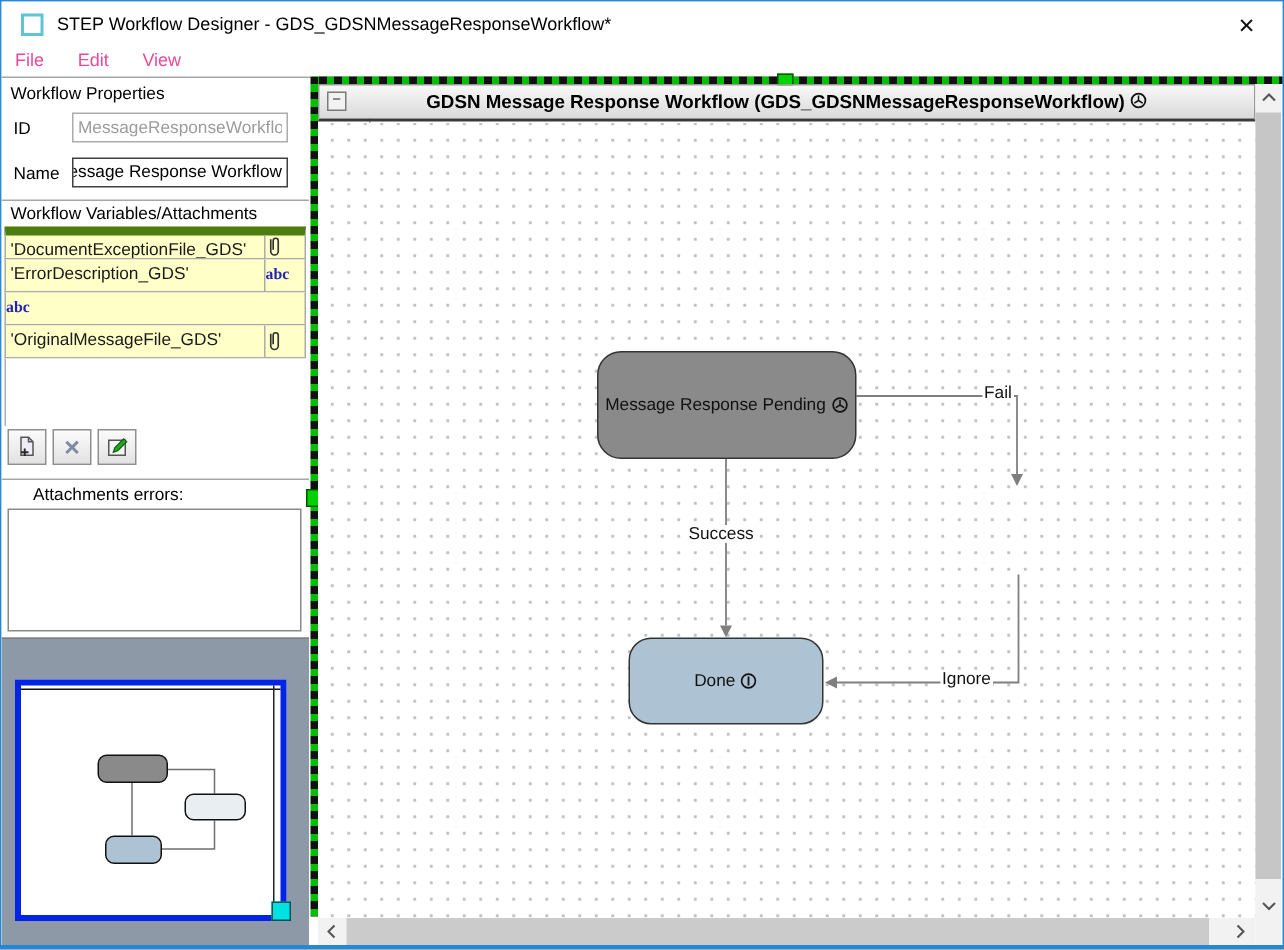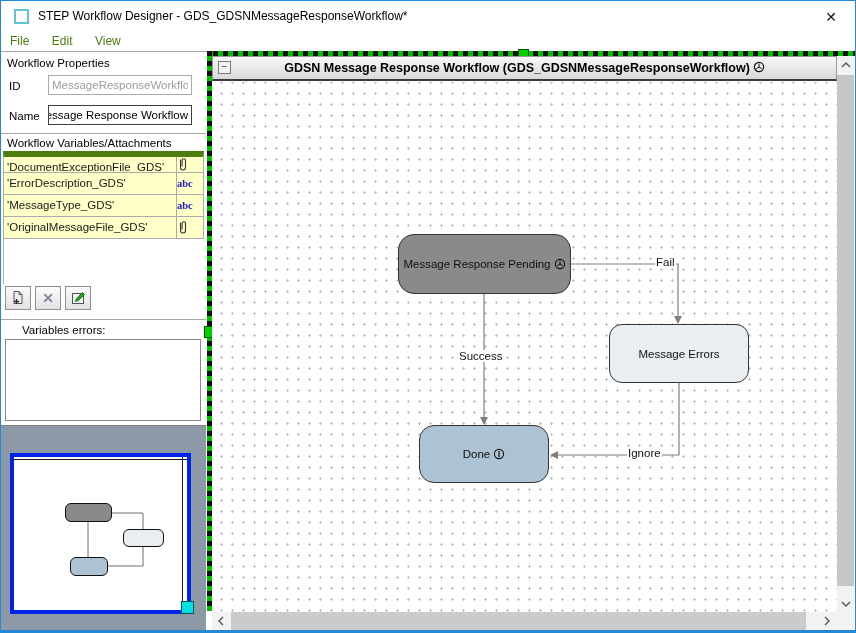--- a/index.html
+++ b/index.html
@@ -9,21 +9,21 @@
 
   
   .titlebar{ position:absolute; left:0; top:0; width:100%; height:30px; background:#fff; }
   .app-icon{ position:absolute; left:13px; top:8px; width:15px; height:15px; border:2px solid #5FC4D4; background:#fff; }
   .title-text{ position:absolute; left:37px; top:8px; font-size:12px; color:#000; white-space:nowrap; }
   .close-btn{ position:absolute; right:14px; top:6px; width:20px; height:20px; text-align:center;
               font-size:14px; line-height:20px; color:#111; cursor:default; }
 
   
   .menubar{ position:absolute; left:0; top:30px; width:100%; height:20px; background:#fff; }
-  .menu-item{ display:inline-block; padding:2px 9px 0 9px; font-size:12px; color:#4d7c0f; }
+  .menu-item{ display:inline-block; padding:2px 9px 0 9px; font-size:12px; color:#ec4899; }
   .topline{ position:absolute; left:0; top:50px; width:100%; height:1px; background:#A6A6A6; }
 
   
   .left-panel{ position:absolute; left:0; top:51px; width:246px; height:578px; background:#fff;
                border-right:1px solid #A9A9A9; }
   .sec-label{ position:absolute; font-size:11.5px; color:#000; white-space:nowrap; }
   .fld-label{ position:absolute; font-size:11.5px; color:#000; }
   .txt-input{ position:absolute; left:47px; width:144px; height:20px; border:1px solid #ABABAB;
               font-family:"Liberation Sans",sans-serif; font-size:11.5px; padding:0 3px; background:#fff; }
   #id-input{ color:#9C9C9C; }
@@ -76,21 +76,21 @@
   .collapse-btn{ position:absolute; left:5px; top:4px; width:13px; height:13px; border:1px solid #7A7A7A;
                  background:#F2F2F2; font-size:10px; line-height:10px; text-align:center; color:#333; }
   .state-ic{ vertical-align:-1px; margin-left:3px; }
 
   .canvas{ position:absolute; left:211px; top:81px; width:625px; height:530px; background:#fff;
            background-image:radial-gradient(#C3C3C3 1px, transparent 1.3px);
            background-size:11px 11px; background-position:4px 6px; overflow:hidden; }
   .edge-svg{ position:absolute; left:0; top:0; }
   .node{ position:absolute; border:1.5px solid #343434; display:flex; align-items:center; justify-content:center;
          font-size:11.5px; color:#101010; }
-  .node-pending{ left:186px; top:152px; width:173px; height:60px; border-radius:16px; background:#8A8A8A; }
+  .node-pending{ left:186px; top:152px; width:173px; height:72px; border-radius:16px; background:#8A8A8A; }
   .node-errors{ left:397px; top:242px; width:140px; height:59px; border-radius:13px; background:#E9EEF3; }
   .node-done{ left:207px; top:343px; width:130px; height:58px; border-radius:15px; background:#ADC2D3; }
   .edge-label{ position:absolute; font-size:11.5px; color:#111; background:#fff; padding:0 1px; white-space:nowrap; }
 
   
   .vscroll{ position:absolute; left:836px; top:55px; width:17px; height:556px; background:#F2F2F2; }
   .vthumb{ position:absolute; left:0; top:19px; width:17px; height:511px; background:#C6C6C6; }
   .sbtn{ position:absolute; display:flex; align-items:center; justify-content:center; background:#F2F2F2; }
   .v-up{ left:0; top:0; width:17px; height:17px; }
   .v-down{ left:0; top:539px; width:17px; height:17px; }
@@ -141,21 +141,20 @@
           </svg>
         </div>
       </div>
       <div class="var-row">
         <div class="var-name">'ErrorDescription_GDS'</div>
         <div class="var-type">
           <span class="abc-ic">abc</span>
         </div>
       </div>
       <div class="var-row">
-        <div class="var-name">'MessageType_GDS'</div>
         <div class="var-type">
           <span class="abc-ic">abc</span>
         </div>
       </div>
       <div class="var-row">
         <div class="var-name">'OriginalMessageFile_GDS'</div>
         <div class="var-type">
           <svg class="clip" width="12" height="15">
             <path d="M3.5 2.5 v8 a2.5 2.5 0 0 0 5 0 v-7 a1.7 1.7 0 0 0 -3.4 0 v6" fill="none" stroke="#333" stroke-width="1.1"></path>
           </svg>
@@ -175,21 +174,21 @@
       <span class="x-glyph">✕</span>
     </div>
     <div class="tool-btn" style="left:64px;">
       <svg width="16" height="16">
         <rect x="2.5" y="3.5" width="11" height="10" fill="#F4F4F4" stroke="#555" stroke-width="1"></rect>
         <path d="M12.5 2.5 L6.5 8.5 l-1 3 3-1 6-6 z" fill="#22A822" stroke="#0F600F" stroke-width="0.8"></path>
       </svg>
     </div>
 
     <div class="divider" style="top:267px;"></div>
-    <div class="sec-label" style="left:21px; top:272px;">Variables errors:</div>
+    <div class="sec-label" style="left:21px; top:272px;">Attachments errors:</div>
     <div class="val-box"></div>
 
     <div class="minimap">
       <div class="mini-viewport">
         <div class="mini-headline"></div>
         <div class="mini-vscroll"></div>
         <svg class="mini-svg" width="173" height="153">
           <path d="M74 65 V100 M98 56 H129 V72 M129 90 V109 H94" fill="none" stroke="#6E6E6E" stroke-width="1"></path>
         </svg>
         <div class="mini-node" style="left:51px; top:46px; width:47px; height:19px; background:#8A8A8A;"></div>
@@ -223,23 +222,20 @@
       <polygon points="338,373 346,369 346,377" fill="#7F7F7F"></polygon>
     </svg>
 
     <div class="node node-pending">
       <span>Message Response Pending</span>
         <svg class="state-ic" width="12" height="12">
         <circle cx="6" cy="6" r="4.6" fill="none" stroke="#111" stroke-width="1.1"></circle>
         <path d="M6 6 L6 2.6 M6 6 L8.8 7.8 M6 6 L3.2 7.8" stroke="#111" stroke-width="1"></path>
       </svg>
     </div>
-    <div class="node node-errors">
-      <span>Message Errors</span>
-    </div>
     <div class="node node-done">
       <span>Done</span>
         <svg class="state-ic" width="12" height="12">
         <circle cx="6" cy="6" r="4.6" fill="none" stroke="#111" stroke-width="1.1"></circle>
         <path d="M6 3 V9" stroke="#111" stroke-width="1.2"></path>
       </svg>
     </div>
 
     <div class="edge-label" style="left:443px; top:174px;">Fail</div>
     <div class="edge-label" style="left:246px; top:268px;">Success</div>

